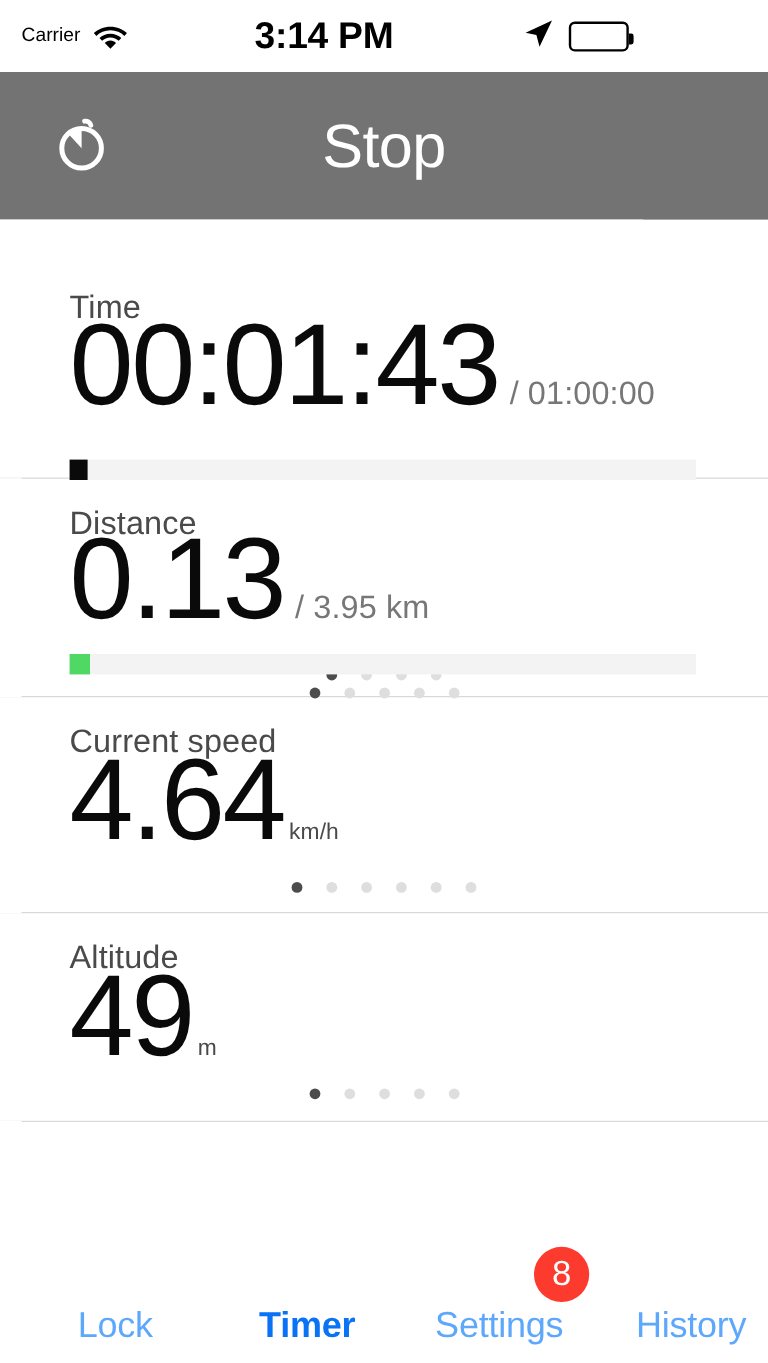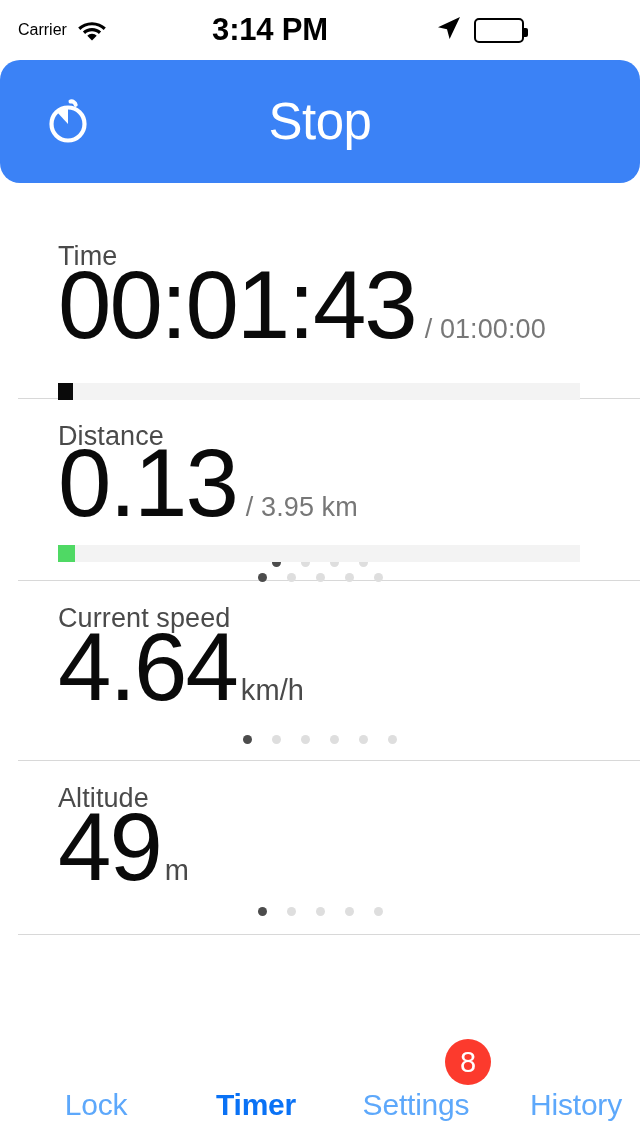--- a/index.html
+++ b/index.html
@@ -145,21 +145,21 @@
     font-weight: normal;
   }
   .metric-sub {
     font-size: 27px;
     color: #777777;
     margin-left: 9px;
     letter-spacing: 0.1px;
     white-space: nowrap;
   }
   .metric-unit {
-    font-size: 29px;
+    font-size: 19px;
     color: #4a4a4a;
     margin-left: 4px;
     letter-spacing: 0.1px;
   }
 
   .progress-track {
     position: absolute;
     left: 58px;
     width: 522px;
     height: 17px;
@@ -303,21 +303,21 @@
         <svg width="26" height="26" viewBox="0 0 26 26">
           <path d="M24 2 L 2 12.2 L 11 14.2 L 13.6 24 Z" fill="#000"></path>
         </svg>
       </span>
       <span class="battery">
         <span class="battery-fill"></span>
       </span>
     </div>
   </div>
 
-  <div id="nav-bar" style="background: #3b82f6; border-radius: 20px;">
+  <div id="nav-bar" style="background: #737373;">
     <span id="stopwatch-icon">
       <svg width="46" height="48" viewBox="0 0 46 48">
         <circle cx="23" cy="28" r="16.5" fill="none" stroke="#ffffff" stroke-width="4.2"></circle>
         <path d="M23 28 L 11.5 15.5 A 16.5 16.5 0 0 1 23 11.5 Z" fill="#ffffff"></path>
         <path d="M25.5 5.5 a 4.3 4.3 0 0 1 5.2 3.4" fill="none" stroke="#ffffff" stroke-width="4" stroke-linecap="round"></path>
       </svg>
     </span>
     <span id="nav-title">Stop</span>
   </div>
 

